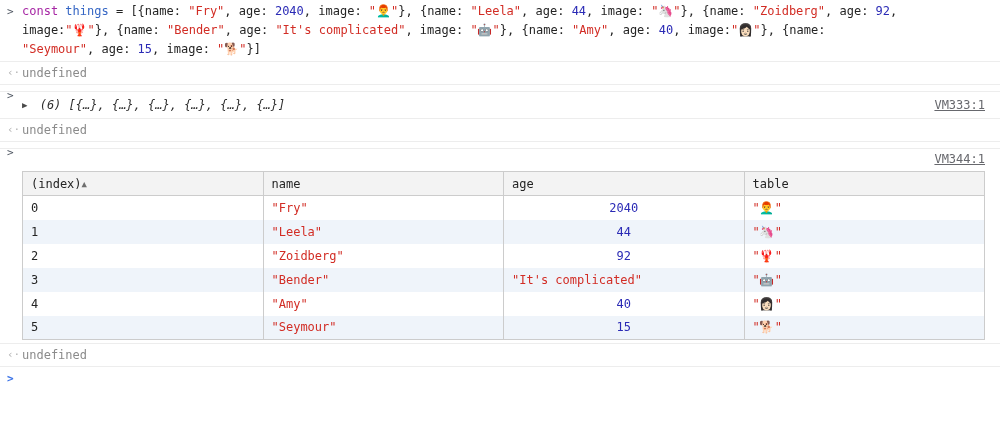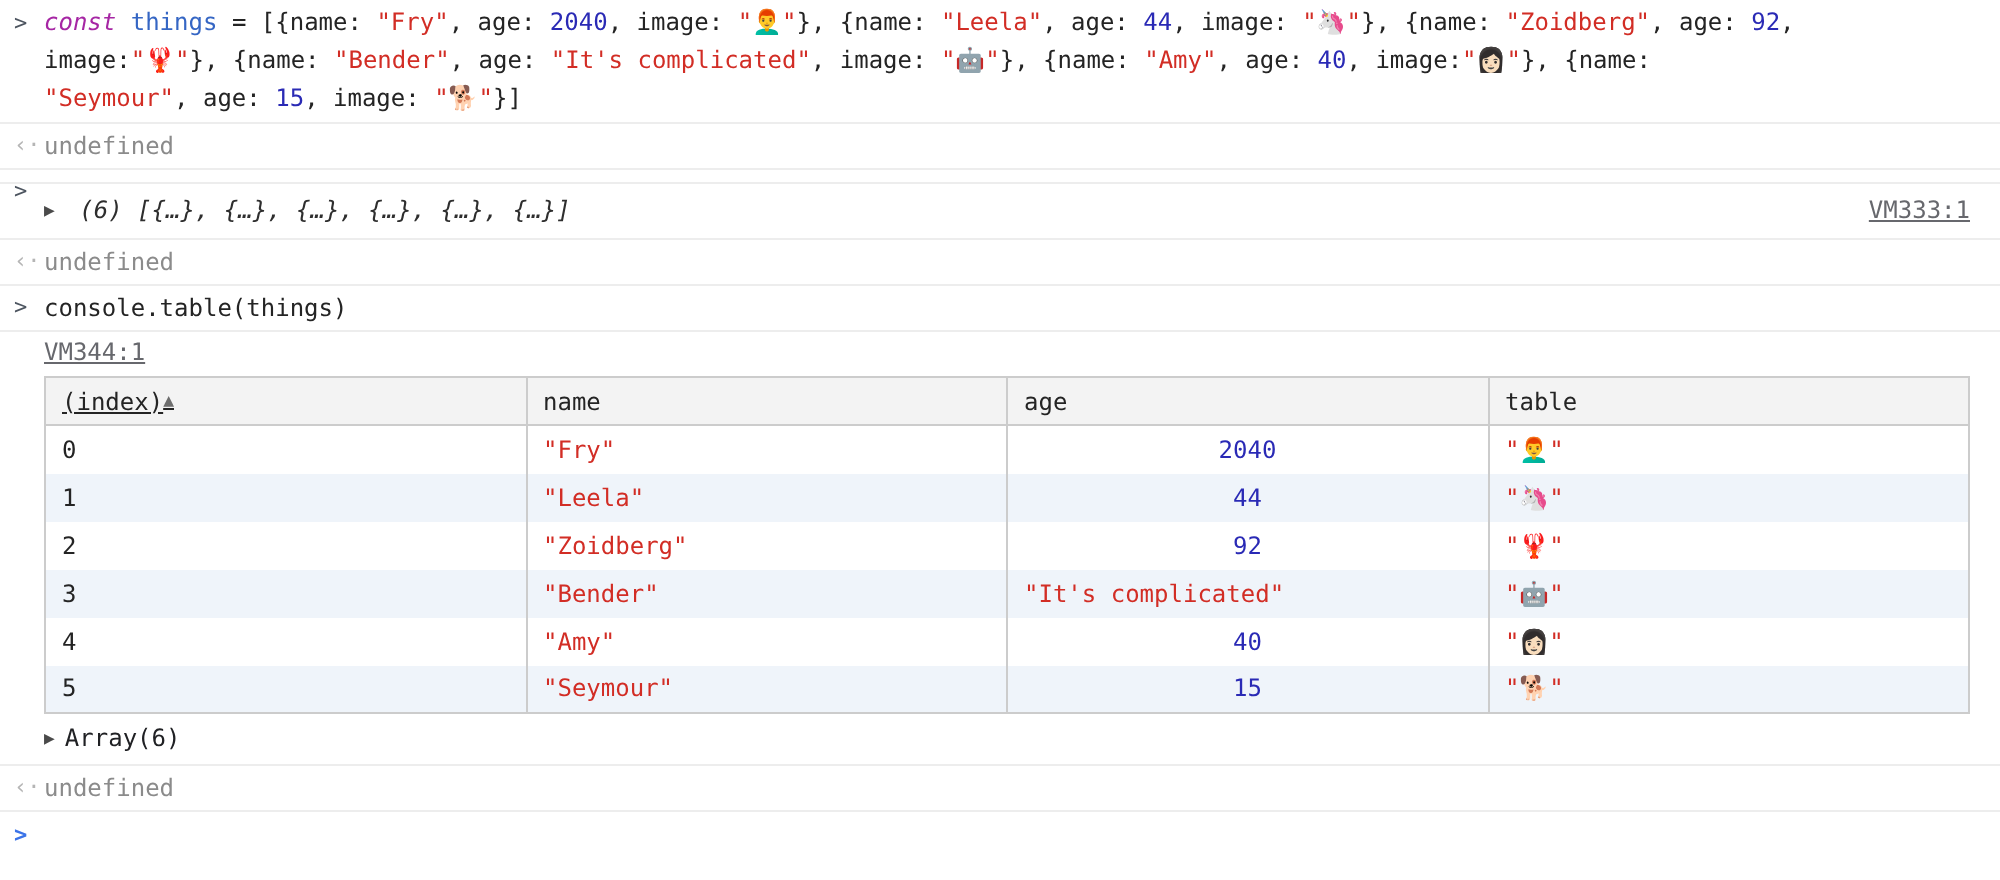--- a/index.html
+++ b/index.html
@@ -13,43 +13,43 @@
   body{
     width:1000px;height:440px;overflow:hidden;background:#ffffff;
     font-family:"DejaVu Sans Mono","Liberation Mono",monospace;
     font-size:12px;color:var(--text);
   }
   .entry{position:relative;border-bottom:1px solid var(--separator);padding:3px 15px 3px 22px;line-height:16px;}
   .gutter-icon{position:absolute;left:7px;top:3px;width:12px;color:#4d5560;font-size:11px;line-height:16px;}
   .entry-input{padding-top:2px;padding-bottom:2px;}
   .entry-input .gutter-icon{top:2px;line-height:19px;}
   .code-line{line-height:19px;white-space:pre;}
-  .tok-kw{color:var(--keyword);font-style:italic;}
+  .tok-kw{color:var(--keyword);}
   .tok-var{color:var(--variable);}
   .tok-str{color:var(--string);}
   .tok-num{color:var(--number);text-align:center;}
   .tok-pln{color:var(--text);}
   .result-muted{color:var(--muted);}
   .return-icon{color:#b5b5b5;}
   .cmd-text{color:var(--text);}
   .entry-log-output{padding-top:5px;padding-bottom:5px;}
   .disclosure{font-size:9px;color:#4a4a4a;margin-right:5px;vertical-align:1px;cursor:pointer;}
   .preview{font-style:italic;color:#2e2e2e;}
   .vm-link{color:var(--link);text-decoration:underline;cursor:pointer;}
   .log-link{position:absolute;right:15px;top:5px;}
-  .vm-link-row{text-align:left;height:17px;line-height:14px;}
+  .vm-link-row{text-align:right;height:17px;line-height:14px;}
   table.console-table{
     border-collapse:collapse;table-layout:fixed;width:100%;
     border:1px solid var(--table-border);margin-top:2px;
   }
   table.console-table th{
     background:var(--table-header-bg);font-weight:normal;text-align:left;
     height:24px;padding:2px 8px;border:1px solid var(--table-border);cursor:pointer;
   }
-  table.console-table th .th-inner{display:flex;justify-content:flex-start;align-items:center;text-decoration:underline;}
+  table.console-table th .th-inner{display:flex;justify-content:flex-start;align-items:center;}
   .sort-icon{font-size:9px;color:#6e6e6e;}
   table.console-table td{
     height:24px;padding:2px 8px;border-left:1px solid var(--table-border);
     border-right:1px solid var(--table-border);overflow:hidden;white-space:nowrap;
   }
   table.console-table tbody tr:nth-child(even){background:var(--table-stripe);}
   .table-footer{padding-top:4px;line-height:17px;color:#202124;}
   .entry-prompt{border-bottom:none;padding-top:4px;}
   .prompt-chevron{color:var(--prompt-blue);font-weight:bold;top:4px;}
   .prompt-input{min-height:16px;outline:none;}
@@ -83,21 +83,20 @@
     <span class="vm-link log-link">VM333:1</span>
   </div>
 
   <div class="entry result-muted">
     <span class="gutter-icon return-icon">‹·</span>
     <span>undefined</span>
   </div>
 
   <div class="entry">
     <span class="gutter-icon">&gt;</span>
-    <span class="cmd-text">console.table(things)</span>
   </div>
 
   <div class="entry">
     <div class="vm-link-row">
       <span class="vm-link">VM344:1</span>
     </div>
     <table class="console-table">
       <thead>
         <tr>
           <th>
@@ -143,23 +142,20 @@
             <td class="tok-str">"👩🏻"</td>
           </tr>
           <tr>
             <td class="tok-pln">5</td>
             <td class="tok-str">"Seymour"</td>
             <td class="tok-num">15</td>
             <td class="tok-str">"🐕"</td>
           </tr>
         </tbody>
     </table>
-    <div class="table-footer">
-      <span class="disclosure">▶</span><span>Array(6)</span>
-    </div>
   </div>
 
   <div class="entry result-muted">
     <span class="gutter-icon return-icon">‹·</span>
     <span>undefined</span>
   </div>
 
   <div class="entry entry-prompt">
     <span class="gutter-icon prompt-chevron">&gt;</span>
     <div class="prompt-input"></div>

